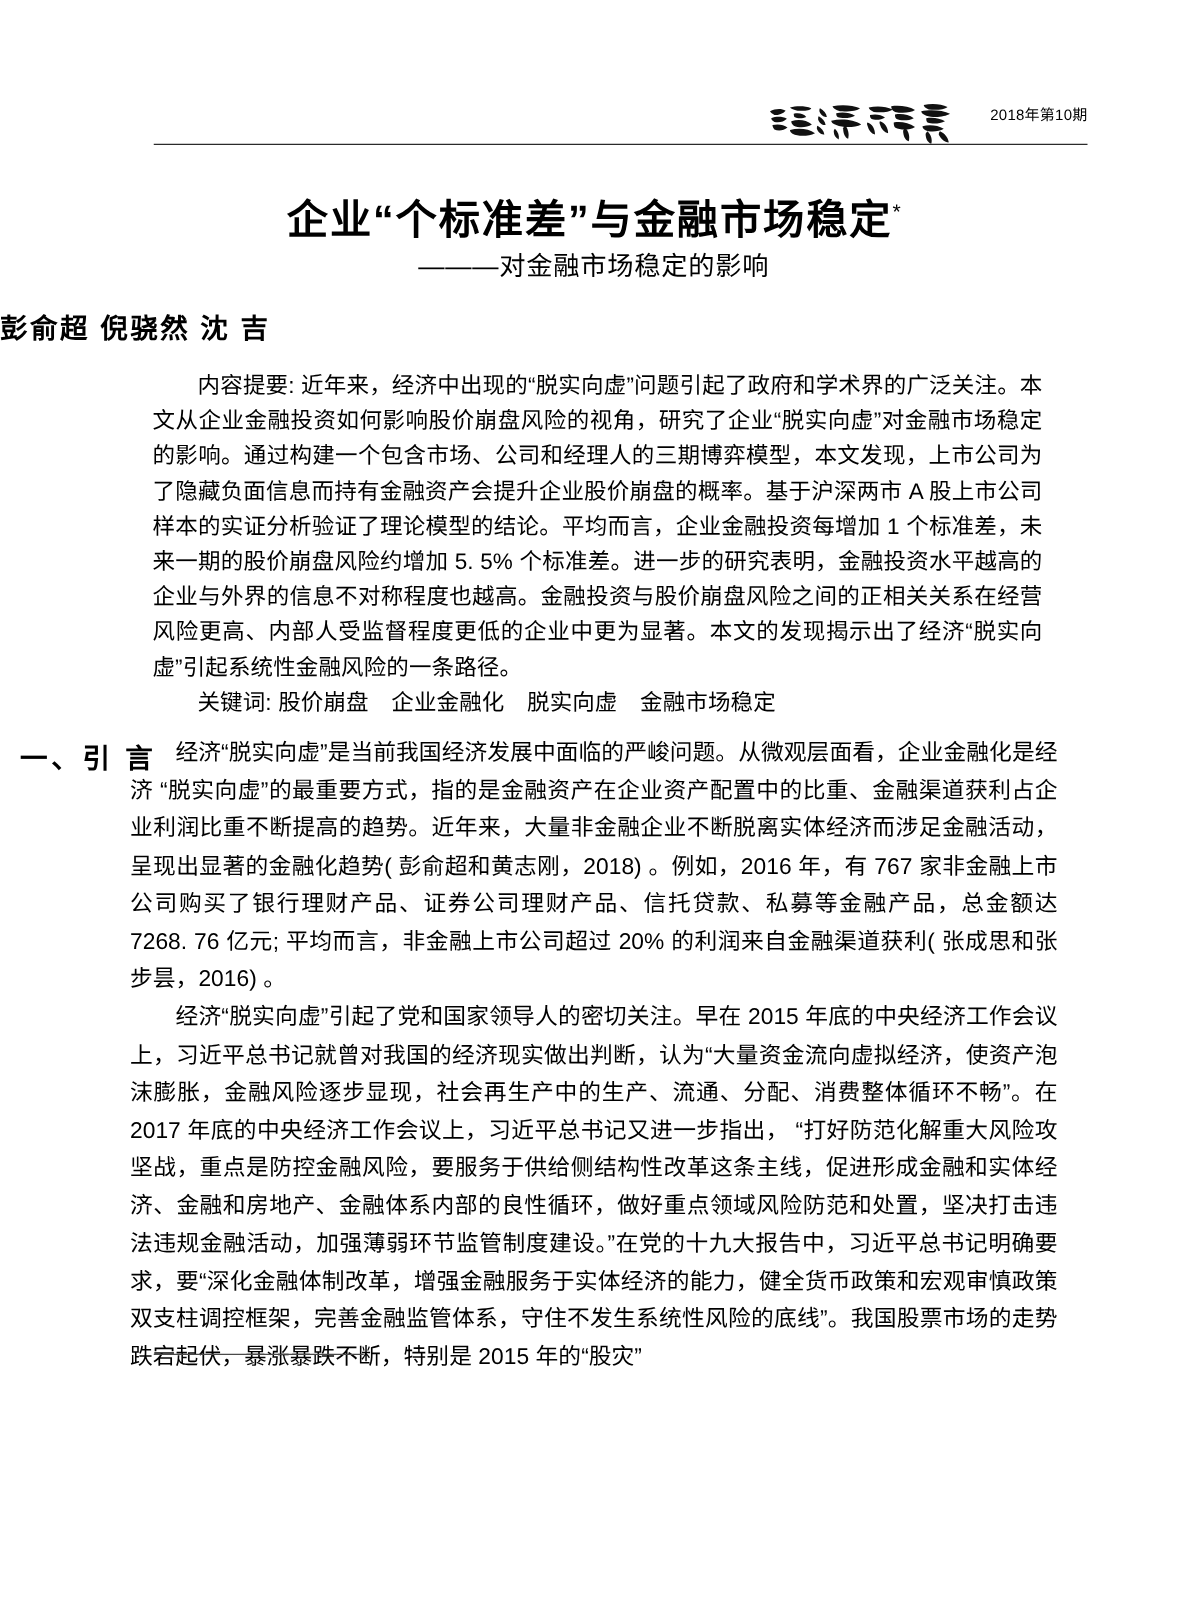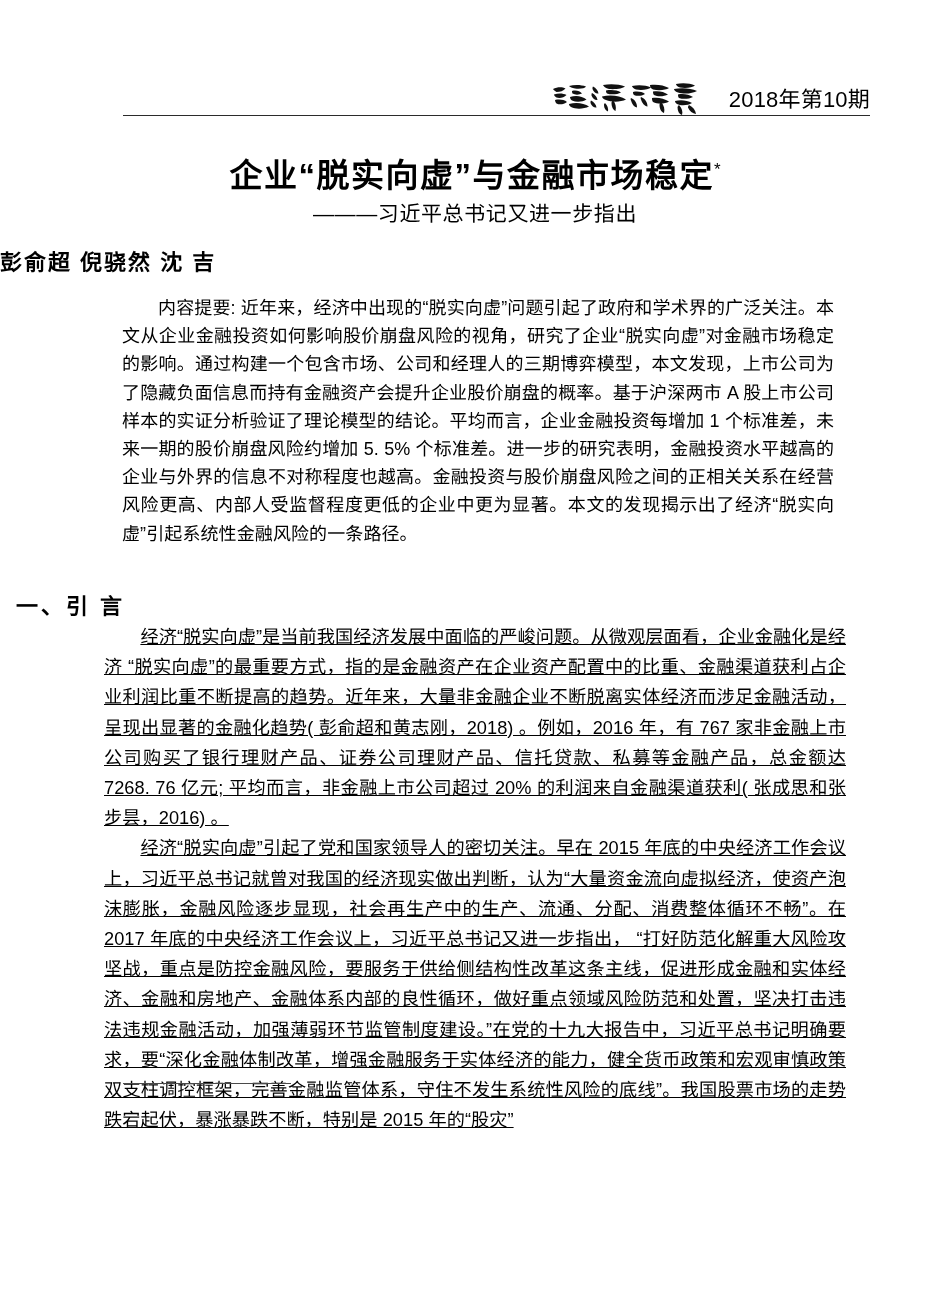--- a/index.html
+++ b/index.html
@@ -37,24 +37,24 @@
     align-items: flex-end;
     justify-content: flex-end;
     gap: 4px;
   }
   .journal-logo {
     display: block;
     height: 38px;
     width: 150px;
   }
   .issue-line {
-    font-size: 22px;
+    font-size: 12px;
     line-height: 1;
     letter-spacing: 0.2px;
-    padding-bottom: 5px;
+    padding-bottom: 18px;
     white-space: nowrap;
     margin-left: 25px;
   }
   .head-rule {
     position: absolute;
     left: 123px;
     top: 115px;
     width: 747px;
     height: 0;
     border-top: 1.4px solid #2b2b2b;
@@ -135,23 +135,22 @@
     font-weight: 600;
     letter-spacing: 3px;
     line-height: 1.3;
     white-space: nowrap;
   }
 
   
   .body-block {
     position: absolute;
     left: 104px;
-    top: 622px;
+    top: 587px;
     width: 742px;
-    text-decoration: underline;
   }
   .body-para {
     margin: 0;
     font-size: 18.2px;
     line-height: 30.2px;
     text-align: justify;
     text-justify: inter-character;
     text-indent: 2em;
     letter-spacing: 0.05px;
   }
@@ -207,27 +206,28 @@
         <path d="M250 46 C260 43 274 44 284 50 C276 55 262 56 254 52 C251 50 250 48 250 46 Z"></path>
         <path d="M258 54 C264 60 266 68 264 74 C258 72 255 66 255 58 C256 56 257 55 258 54 Z"></path>
         <path d="M278 54 C286 58 291 64 292 72 C285 71 279 66 276 59 C276 57 277 55 278 54 Z"></path>
       </g>
     </svg>
     <span class="issue-line">2018年第10期</span>
   </div>
   <div class="head-rule"></div>
 
   <h1 class="title">
-    <span>企业“脱实向虚”与金融市场稳定</span><span class="star">*</span>
+    <span>企业“个标准差”与金融市场稳定</span><span class="star">*</span>
   </h1>
-  <div class="subtitle">———习近平总书记又进一步指出</div>
+  <div class="subtitle">———对金融市场稳定的影响</div>
   <div class="authors">彭俞超 倪骁然 沈 吉</div>
 
   <div class="abstract-block">
     <p class="abstract-para">内容提要: 近年来，经济中出现的“脱实向虚”问题引起了政府和学术界的广泛关注。本文从企业金融投资如何影响股价崩盘风险的视角，研究了企业“脱实向虚”对金融市场稳定的影响。通过构建一个包含市场、公司和经理人的三期博弈模型，本文发现，上市公司为了隐藏负面信息而持有金融资产会提升企业股价崩盘的概率。基于沪深两市 A 股上市公司样本的实证分析验证了理论模型的结论。平均而言，企业金融投资每增加 1 个标准差，未来一期的股价崩盘风险约增加 5. 5% 个标准差。进一步的研究表明，金融投资水平越高的企业与外界的信息不对称程度也越高。金融投资与股价崩盘风险之间的正相关关系在经营风险更高、内部人受监督程度更低的企业中更为显著。本文的发现揭示出了经济“脱实向虚”引起系统性金融风险的一条路径。</p>
+    <p class="keywords-para">关键词: 股价崩盘　企业金融化　脱实向虚　金融市场稳定</p>
   </div>
 
   <h2 class="section-heading">一、引 言</h2>
 
   <div class="body-block">
     <p class="body-para">经济“脱实向虚”是当前我国经济发展中面临的严峻问题。从微观层面看，企业金融化是经济 “脱实向虚”的最重要方式，指的是金融资产在企业资产配置中的比重、金融渠道获利占企业利润比重不断提高的趋势。近年来，大量非金融企业不断脱离实体经济而涉足金融活动，呈现出显著的金融化趋势( 彭俞超和黄志刚，2018) 。例如，2016 年，有 767 家非金融上市公司购买了银行理财产品、证券公司理财产品、信托贷款、私募等金融产品，总金额达 7268. 76 亿元; 平均而言，非金融上市公司超过 20% 的利润来自金融渠道获利( 张成思和张步昙，2016) 。</p>
     <p class="body-para">经济“脱实向虚”引起了党和国家领导人的密切关注。早在 2015 年底的中央经济工作会议上，习近平总书记就曾对我国的经济现实做出判断，认为“大量资金流向虚拟经济，使资产泡沫膨胀，金融风险逐步显现，社会再生产中的生产、流通、分配、消费整体循环不畅”。在 2017 年底的中央经济工作会议上，习近平总书记又进一步指出， “打好防范化解重大风险攻坚战，重点是防控金融风险，要服务于供给侧结构性改革这条主线，促进形成金融和实体经济、金融和房地产、金融体系内部的良性循环，做好重点领域风险防范和处置，坚决打击违法违规金融活动，加强薄弱环节监管制度建设。”在党的十九大报告中，习近平总书记明确要求，要“深化金融体制改革，增强金融服务于实体经济的能力，健全货币政策和宏观审慎政策双支柱调控框架，完善金融监管体系，守住不发生系统性风险的底线”。我国股票市场的走势跌宕起伏，暴涨暴跌不断，特别是 2015 年的“股灾”</p>
   </div>
 
   <div class="footnote-rule"></div>

